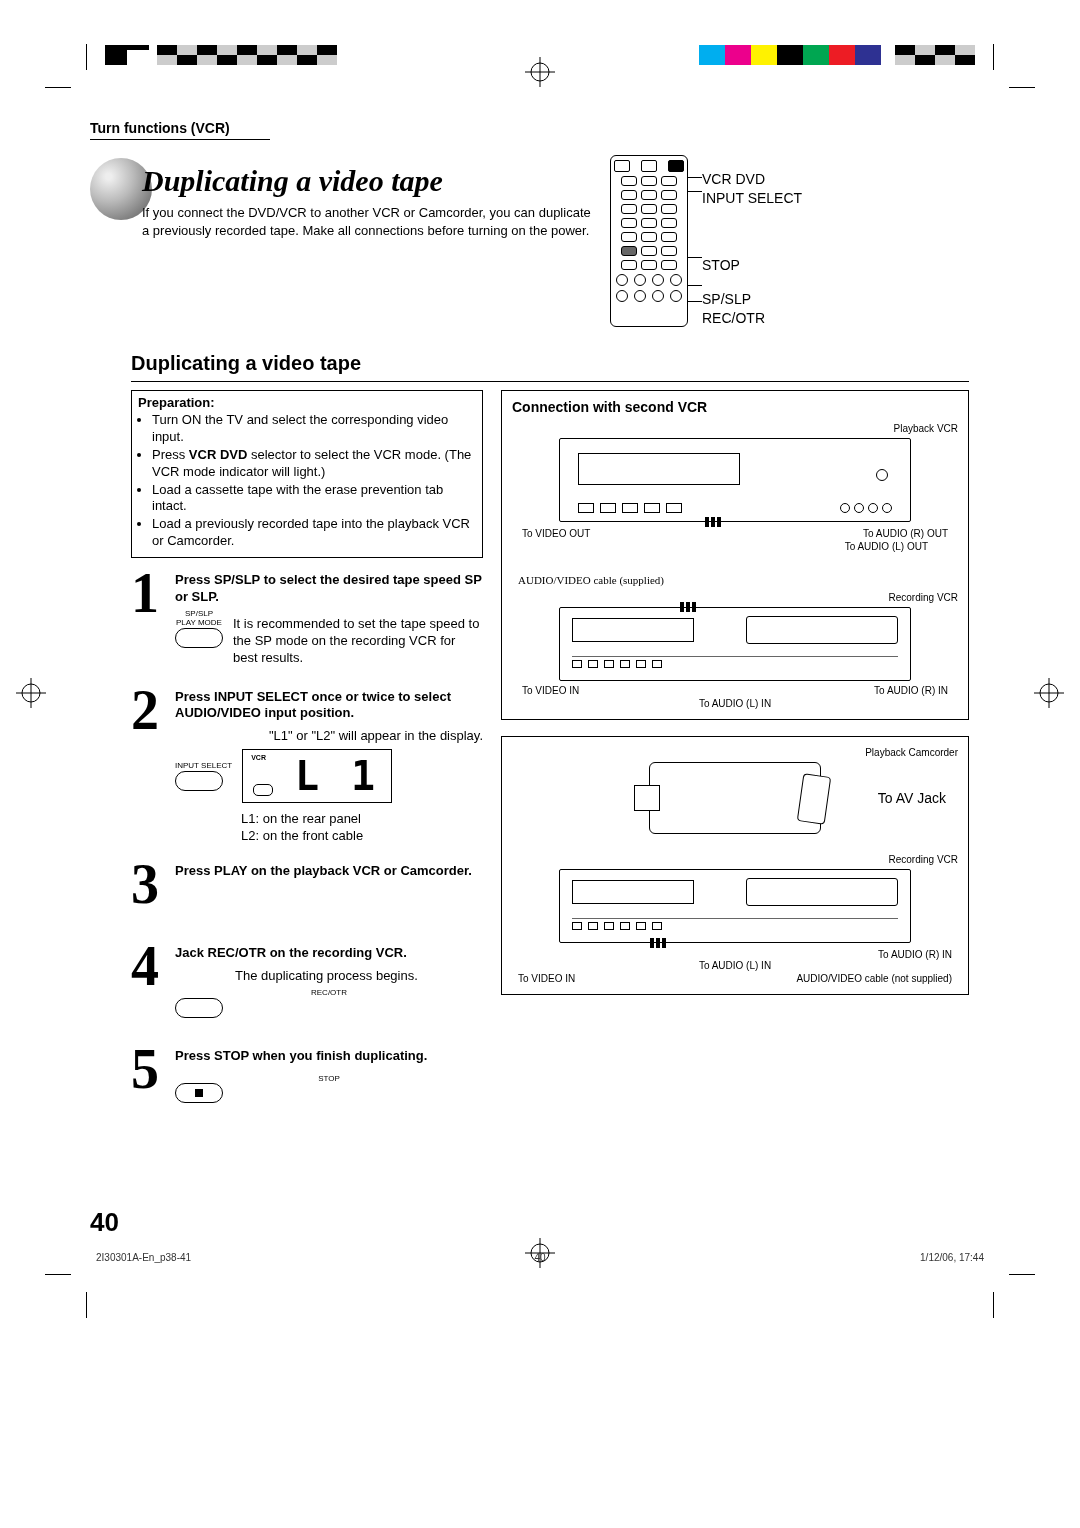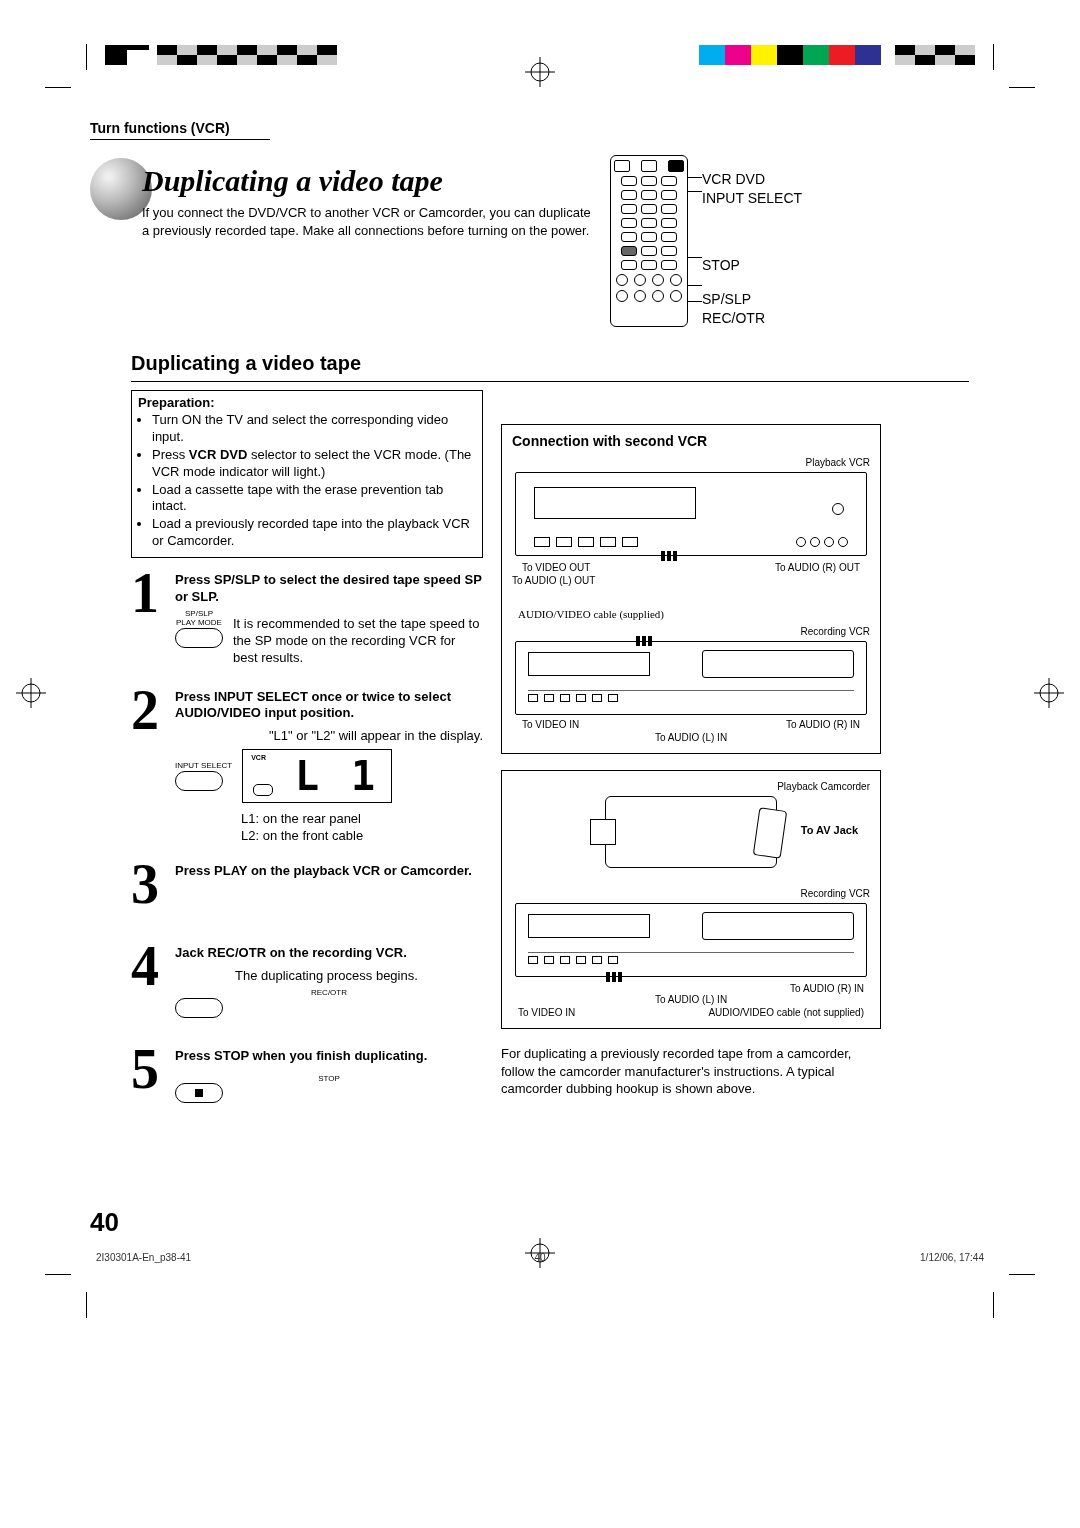--- a/index.html
+++ b/index.html
@@ -156,21 +156,21 @@
 
 .cols {
   position: absolute;
   top: 390px;
   left: 131px;
   width: 838px;
   display: flex;
   gap: 18px;
 }
 .col-left { width: 352px; }
-.col-right { width: 380px; margin-top: 34px; }
+.col-right { width: 468px; }
 
 .prep-box {
   border: 1px solid #000;
   padding: 4px 6px 6px 6px;
   font-size: 13px;
 }
 .prep-title { font-weight: bold; margin-bottom: 2px; }
 .prep-box ul { margin: 0; padding-left: 14px; }
 .prep-box li { margin-bottom: 1px; line-height:1.3; }
 
@@ -315,22 +315,21 @@
   background:#fff;
 }
 .camcorder .grip {
   position:absolute; right:-8px; top:12px;
   width:26px; height:46px; border:1px solid #000;
   border-radius:4px; background:#fff;
   transform: rotate(8deg);
 }
 .av-jack {
   position:absolute; right:-50px; top:28px;
-  font-size:11px;
-  font-weight:bold;
+  font-size:14px;
 }
 
 .para { font-size:13px; margin-top:10px; line-height:1.35; }
 
 .page-num {
   position:absolute;
   bottom: 290px;
   left: 90px;
   font-size: 26px;
   font-weight: bold;
@@ -610,21 +609,21 @@
           <div class="jacks">
               <span></span>
               <span></span>
               <span></span>
             </div>
         </div>
         <div class="conn-lines">
           <span class="lbl">To VIDEO OUT</span>
           <span class="lbl">To AUDIO (R) OUT</span>
         </div>
-        <div style="margin-right:30px" class="lbl">To AUDIO (L) OUT</div>
+        <div style="text-align:right;margin-right:30px" class="lbl">To AUDIO (L) OUT</div>
         <div class="cable-lbl">AUDIO/VIDEO cable (supplied)</div>
         <div class="diag-label">Recording VCR</div>
         <div class="vcr-front">
           <div class="jacks-top">
               <span></span>
               <span></span>
               <span></span>
             </div>
           <div class="tray"></div>
           <div class="panel"></div>
@@ -675,21 +674,20 @@
           <span></span>
           <span class="lbl">To AUDIO (R) IN</span>
         </div>
         <div style="text-align:center" class="lbl">To AUDIO (L) IN</div>
         <div style="display:flex;justify-content:space-between;margin:2px 6px 0 6px">
           <span class="lbl">To VIDEO IN</span>
           <span class="lbl">AUDIO/VIDEO cable (not supplied)</span>
         </div>
       </div>
 
-      <div class="para">For duplicating a previously recorded tape from a camcorder, follow the camcorder manufacturer's instructions. A typical camcorder dubbing hookup is shown above.</div>
     </div>
   </div>
 
   <div class="page-num">40</div>
 
   <div class="footer">
     <span>2I30301A-En_p38-41</span>
     <span class="mid">40</span>
     <span>1/12/06, 17:44</span>
   </div>

